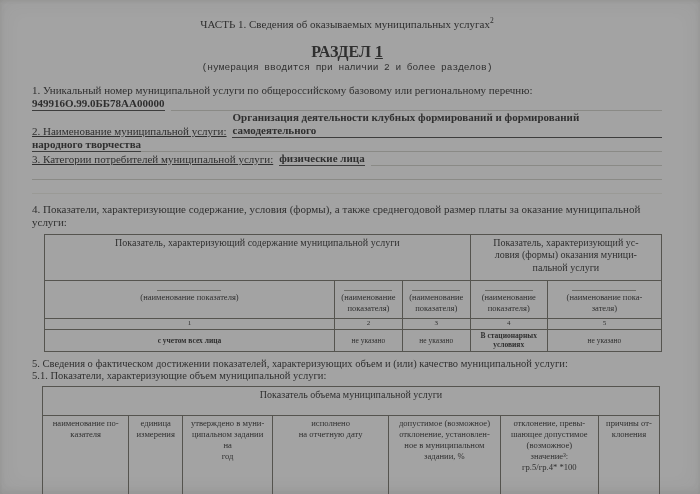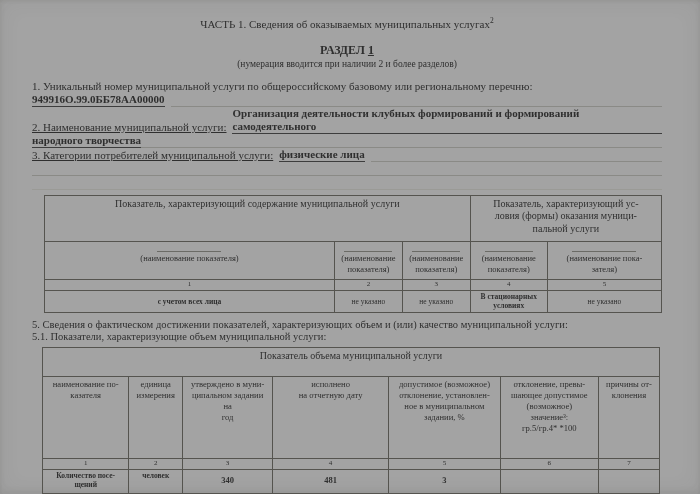--- a/index.html
+++ b/index.html
@@ -11,23 +11,23 @@
     box-shadow:inset 0 0 22px rgba(60,60,55,.07), inset 0 -3px 6px rgba(60,60,55,.08), inset 0 2px 3px rgba(60,60,55,.06);
     font-family:"Liberation Serif","DejaVu Serif",serif;
     color:#2f2f2f;
     box-sizing:border-box;
     padding:12px 38px 10px 32px;
     overflow:hidden;
   }
   .center{text-align:center;}
   .title{font-size:11px;margin-top:4px;}
   .title sup{font-size:7.5px;}
-  .section-head{font-size:12px;margin-top:13px;font-weight:bold;text-align:center;}
+  .section-head{font-size:16px;margin-top:13px;font-weight:bold;text-align:center;}
   .secnum{font-weight:bold;text-decoration:underline;}
-  .section-note{font-size:9.5px;margin-top:1px;}
+  .section-note{font-size:9.5px;margin-top:1px;font-family:Liberation Mono, monospace;}
   .bodyline{font-size:11px;line-height:13px;}
   .mt{margin-top:11px;}
   .flexline{display:flex;align-items:flex-end;}
   .lbl{white-space:nowrap;text-decoration:underline;}
   .val{font-weight:bold;border-bottom:1px solid #3d3d3d;}
   .gap{width:6px;}
   .fill{flex:1 1 auto;border-bottom:1px solid #8a8a86;height:1px;}
   .ruled{border-bottom:1px solid #8a8a86;height:13px;}
   .ruled2{border-bottom:1px solid #9a9a96;height:13px;}
   table{border-collapse:collapse;table-layout:fixed;}
@@ -88,20 +88,21 @@
     <span class="lbl">3. Категории потребителей муниципальной услуги:</span>
     <span class="gap"></span>
     <span class="val">физические лица</span>
     <span class="gap"></span>
     <span class="fill"></span>
   </div>
 
   <div class="ruled"></div>
   <div class="ruled2"></div>
 
+  <div class="bodyline" style="margin-top:9px;">4. Показатели, характеризующие содержание, условия (формы), а также среднегодовой размер платы за оказание муниципальной услуги:</div>
 
   <table class="t4">
     <colgroup>
       <col style="width:47%">
         <col style="width:11%">
         <col style="width:11%">
         <col style="width:12.5%">
         <col style="width:18.5%">
     </colgroup>
     <tbody>

